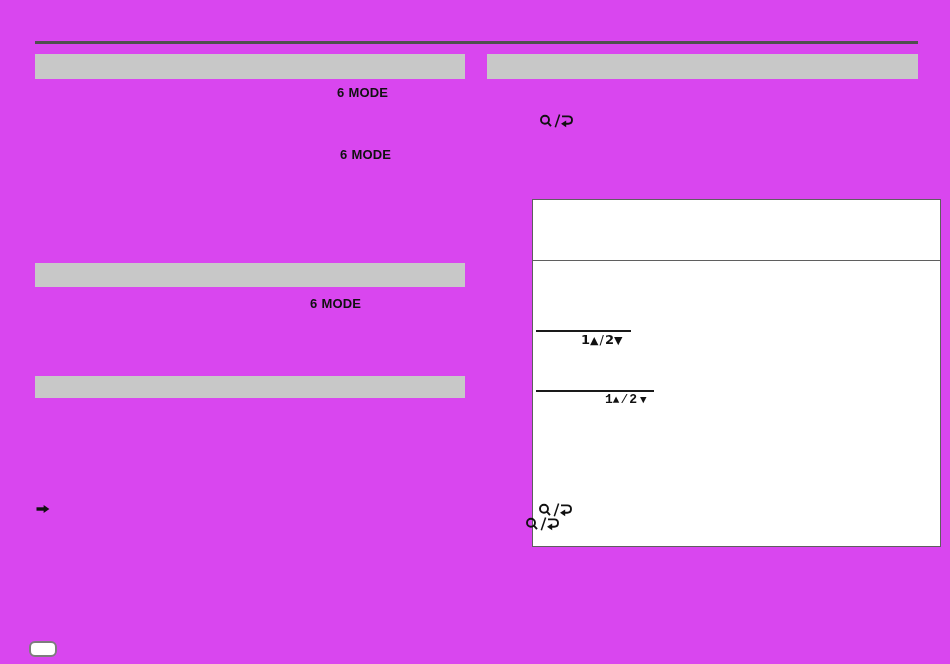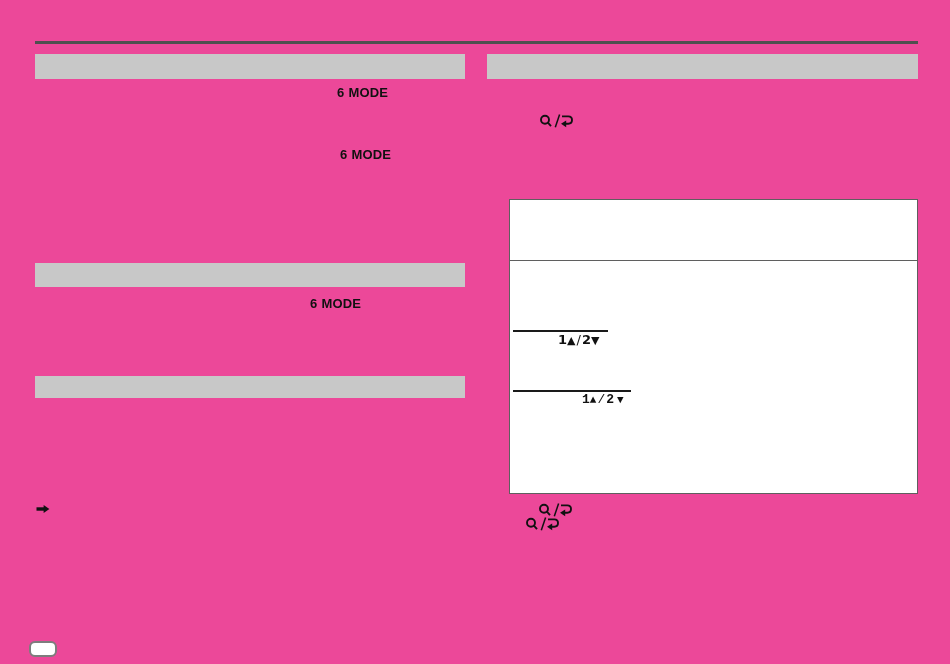--- a/index.html
+++ b/index.html
@@ -1,18 +1,18 @@
 <!DOCTYPE html>
 <html><head>
 <meta charset="utf-8">
 <style>
   html,body { margin:0; padding:0; background:#e8e8e8; }
   .page {
     position:relative; width:950px; height:664px; margin:0 auto;
-    background:#ec4899; overflow:hidden;
+    background:#d946ef; overflow:hidden;
     font-family:"Liberation Sans", sans-serif; color:#111111;
   }
   .abs { position:absolute; }
   .rule { background:#4f4f4f; }
   .gbar { background:#c8c8c8; }
   .keyref {
     font-family:"Liberation Sans", sans-serif;
     font-size:13px; font-weight:700; color:#111; white-space:nowrap;
     letter-spacing:0.2px; line-height:13px;
   }
@@ -71,21 +71,21 @@
   <span class="abs icon" style="left:539px; top:113px;">
     <svg width="34" height="16" viewBox="0 0 34 16">
       <circle cx="6" cy="6.8" r="4" fill="none" stroke="#111" stroke-width="1.9"></circle>
       <line x1="8.9" y1="9.7" x2="12" y2="13.2" stroke="#111" stroke-width="1.9"></line>
       <line x1="16.3" y1="14.2" x2="20.6" y2="1.6" stroke="#111" stroke-width="1.5"></line>
       <path d="M23,3.4 H29.3 Q33,3.4 33,7.1 Q33,10.8 29.3,10.8 H26.9" fill="none" stroke="#111" stroke-width="1.9"></path>
       <polygon points="27.2,7.4 27.2,14.2 22,10.8" fill="#111"></polygon>
     </svg>
   </span>
 
-  <div class="abs screen-box" style="left:509px; top:199px; width:409px; height:295px;">
+  <div class="abs screen-box" style="left:532px; top:199px; width:409px; height:348px;">
     <div class="box-divider" style="top:59.5px;"></div>
 
     <div class="abs segline" style="left:3px; top:129.5px; width:95px; height:2px;"></div>
     <div class="abs keys" style="left:48px; top:133px;">
       <span>1</span><span class="tri">▲</span><span class="sep">/</span><span>2</span><span class="tri">▼</span>
     </div>
 
     <div class="abs segline" style="left:3px; top:189.5px; width:118px; height:2px;"></div>
     <div class="abs keys" style="left:72px; top:193px;font-family:Liberation Mono, monospace;">
       <span>1</span><span class="tri">▲</span><span class="sep">/</span><span>2</span><span class="sp"></span><span class="tri">▼</span>

